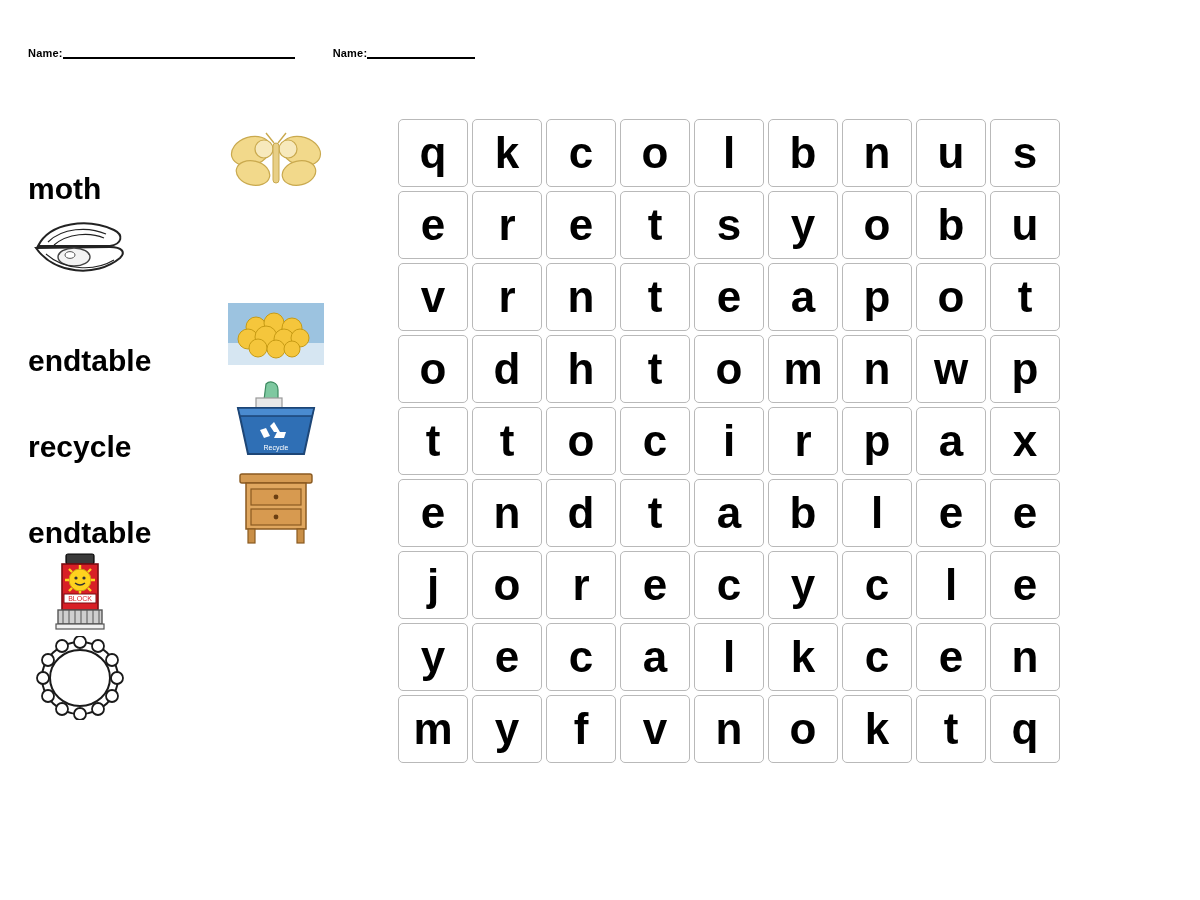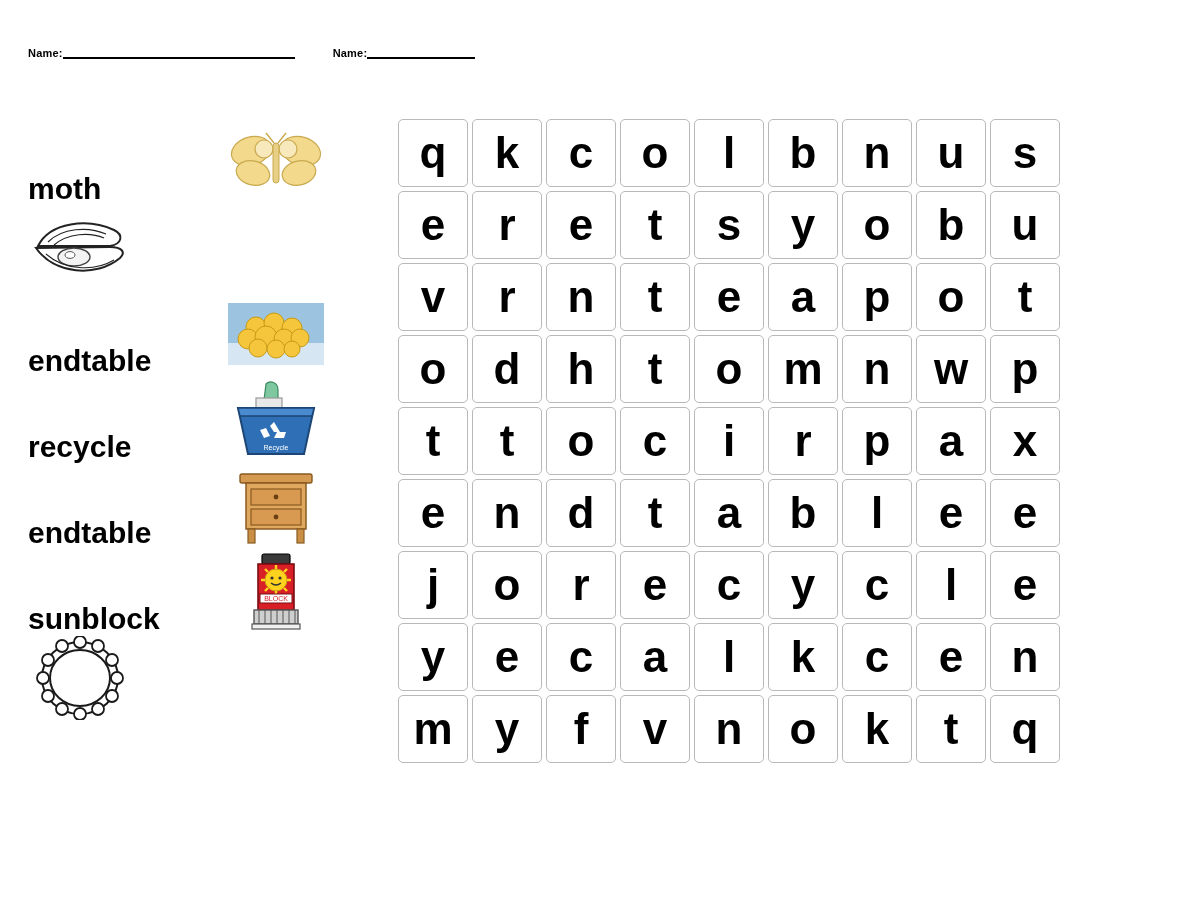--- a/index.html
+++ b/index.html
@@ -197,21 +197,20 @@
         <rect x="25" y="45" width="50" height="16" fill="#d79a50" stroke="#8a5a20" stroke-width="1.2"></rect>
         <circle cx="50" cy="33" r="2.4" fill="#6b3f12"></circle>
         <circle cx="50" cy="53" r="2.4" fill="#6b3f12"></circle>
         <rect x="22" y="65" width="7" height="14" fill="#c98f47" stroke="#8a5a20" stroke-width="1.2"></rect>
         <rect x="71" y="65" width="7" height="14" fill="#c98f47" stroke="#8a5a20" stroke-width="1.2"></rect>
       </svg>
     </div>
   </div>
 
   <div class="word-row">
-    <div class="word-label">sunblock</div>
     <div class="word-pic">
       <svg width="100" height="84" viewBox="0 0 100 84">
         <rect x="36" y="4" width="28" height="10" rx="2" fill="#3a3a3a" stroke="#000" stroke-width="1.2"></rect>
         <rect x="32" y="14" width="36" height="46" fill="#d81f26" stroke="#7a0d13" stroke-width="1.6"></rect>
         <circle cx="50" cy="30" r="11" fill="#ffd21e" stroke="#c79b14" stroke-width="1"></circle>
         <g stroke="#ffd21e" stroke-width="2.4">
           <path d="M50 15 L50 19 M50 41 L50 45 M35 30 L39 30 M61 30 L65 30 M39 19 L42 22 M61 19 L58 22 M39 41 L42 38 M61 41 L58 38"></path>
         </g>
         <circle cx="46" cy="28" r="1.6" fill="#333"></circle>
         <circle cx="54" cy="28" r="1.6" fill="#333"></circle>

